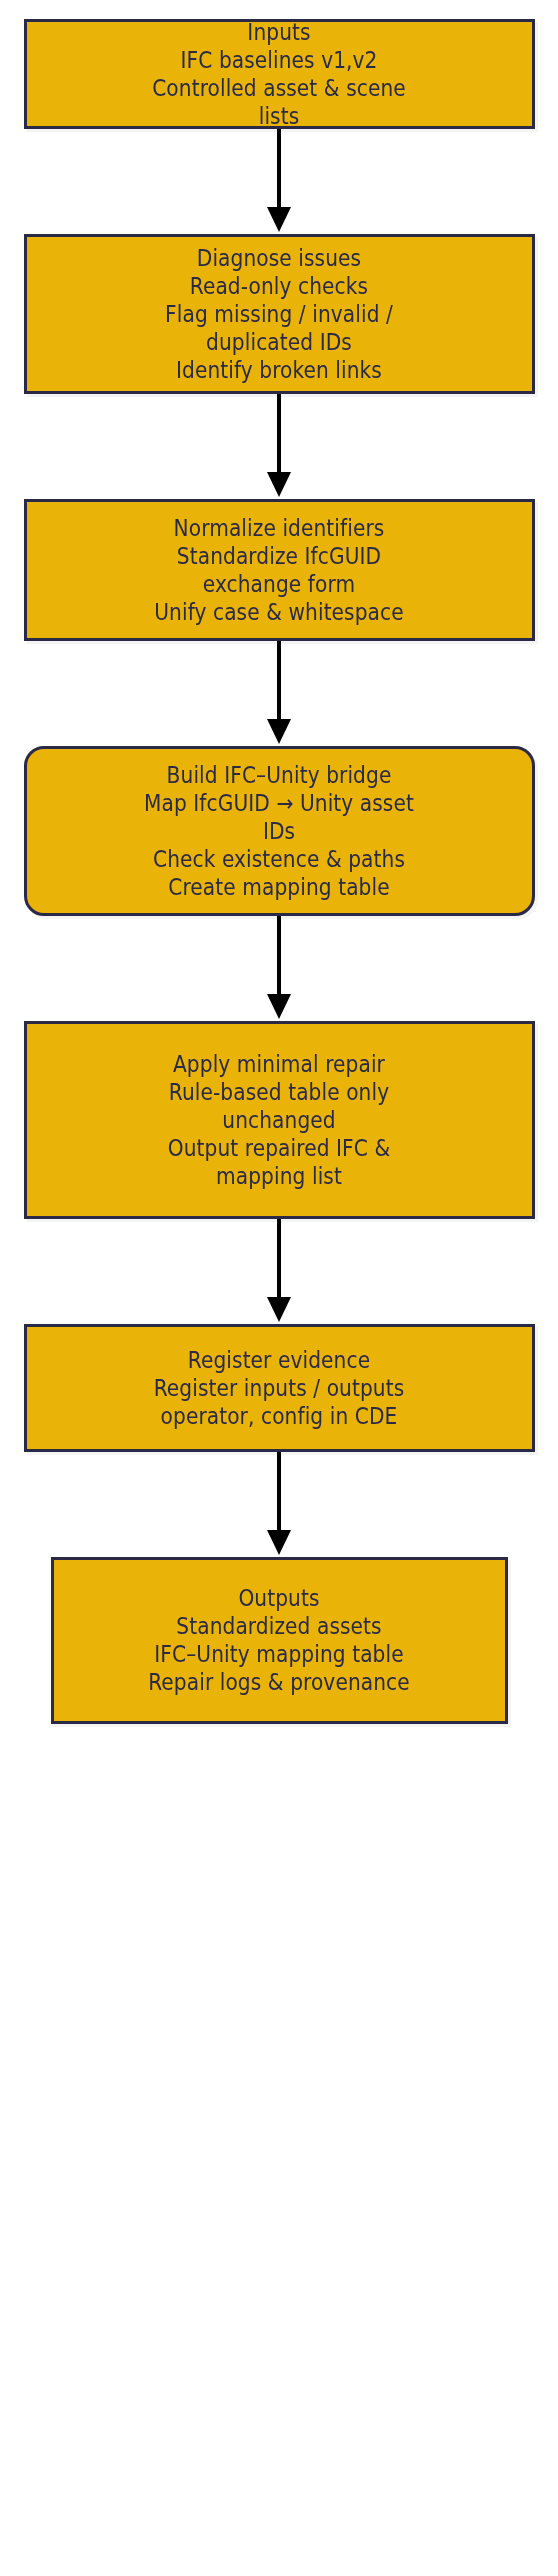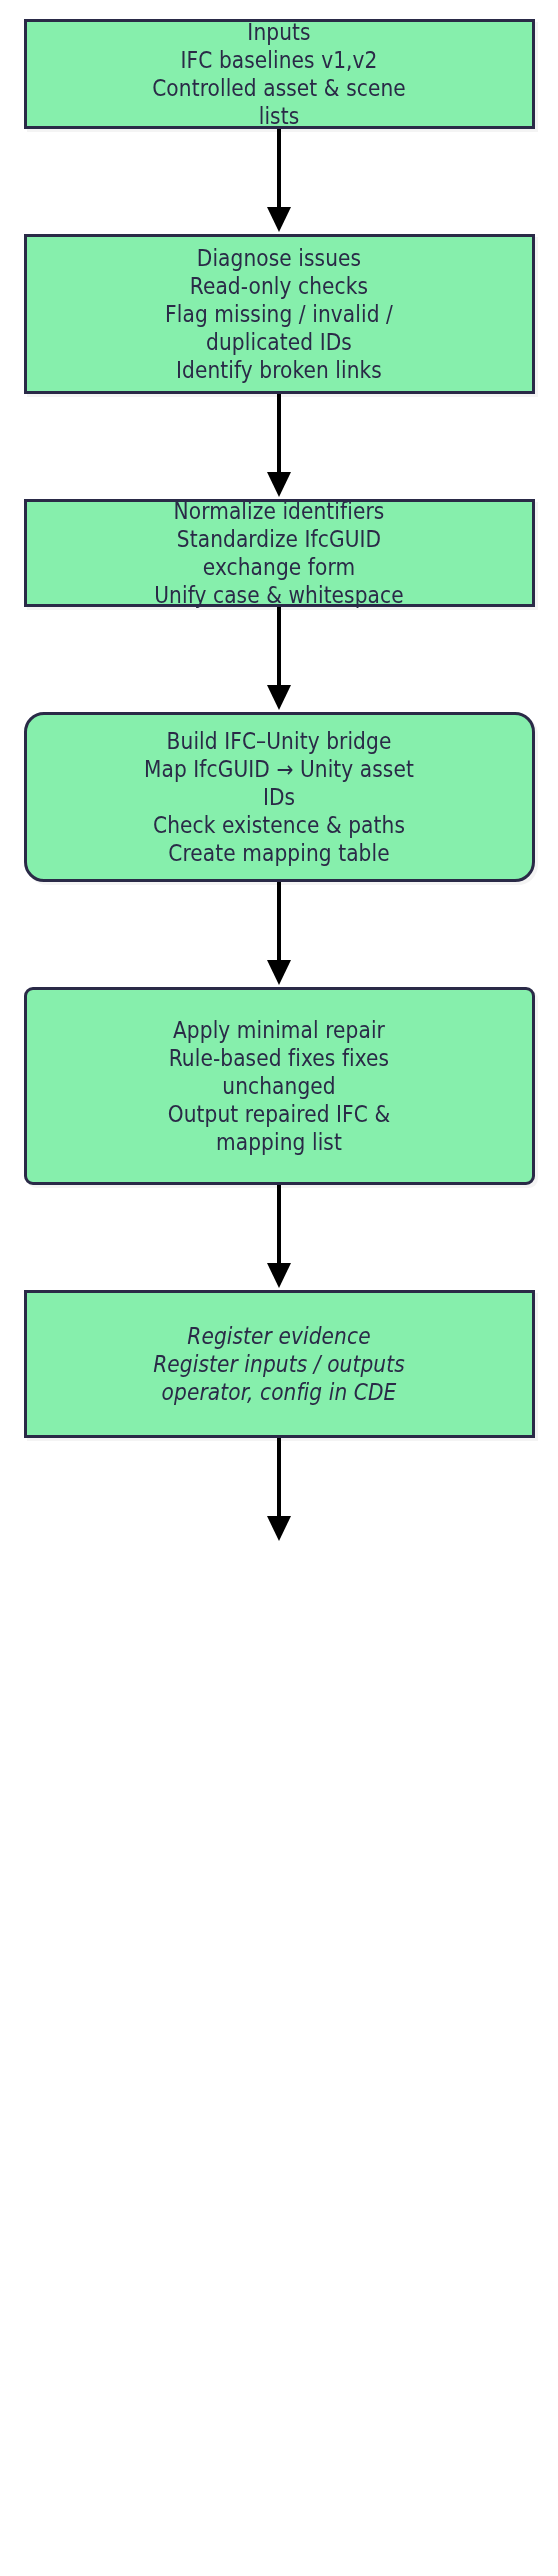--- a/index.html
+++ b/index.html
@@ -20,21 +20,21 @@
     height: 2576px;
     box-sizing: border-box;
     display: flex;
     flex-direction: column;
     align-items: center;
     padding-top: 18.6px;
   }
 
   .node {
     box-sizing: border-box;
-    background: #86efac;
+    background: #eab308;
     border: 3px solid #2a2a47;
     box-shadow: 3px 3px 0 0 rgba(0,0,0,0.045);
     display: flex;
     flex-direction: column;
     align-items: center;
     justify-content: center;
     text-align: center;
     color: #2a2a47;
     font-size: 22.4px;
     line-height: 28px;
@@ -46,24 +46,24 @@
   .node.narrow{ width: 457px; }
 
   .node .line {
     display: block;
     white-space: nowrap;
   }
 
   
   .n1 { height: 110px; }
   .n2 { height: 160px; }
-  .n3 { height: 108px; }
+  .n3 { height: 142px; }
   .n4 { height: 170px; border-radius: 20px; }
-  .n5 { height: 198px; border-radius: 9px; }
-  .n6 { height: 148px; font-style: italic; }
+  .n5 { height: 198px; }
+  .n6 { height: 128px; }
   .n7 { height: 167px; }
 
   
   .connector {
     position: relative;
     width: 22.4px;
     height: 105px;
     display: flex;
     flex-direction: column;
     align-items: center;
@@ -133,21 +133,21 @@
     <span class="line">Create mapping table</span>
   </div>
 
   <div class="connector">
     <span class="shaft"></span>
     <span class="head"></span>
   </div>
 
   <div class="node wide n5">
     <span class="line">Apply minimal repair</span>
-    <span class="line">Rule-based fixes fixes</span>
+    <span class="line">Rule-based table only</span>
     <span class="line">unchanged</span>
     <span class="line">Output repaired IFC &amp;</span>
     <span class="line">mapping list</span>
   </div>
 
   <div class="connector">
     <span class="shaft"></span>
     <span class="head"></span>
   </div>
 
@@ -155,15 +155,21 @@
     <span class="line">Register evidence</span>
     <span class="line">Register inputs / outputs</span>
     <span class="line">operator, config in CDE</span>
   </div>
 
   <div class="connector">
     <span class="shaft"></span>
     <span class="head"></span>
   </div>
 
+  <div class="node narrow n7">
+    <span class="line">Outputs</span>
+    <span class="line">Standardized assets</span>
+    <span class="line">IFC–Unity mapping table</span>
+    <span class="line">Repair logs &amp; provenance</span>
+  </div>
 
 </div>
 
 
 </body></html>

